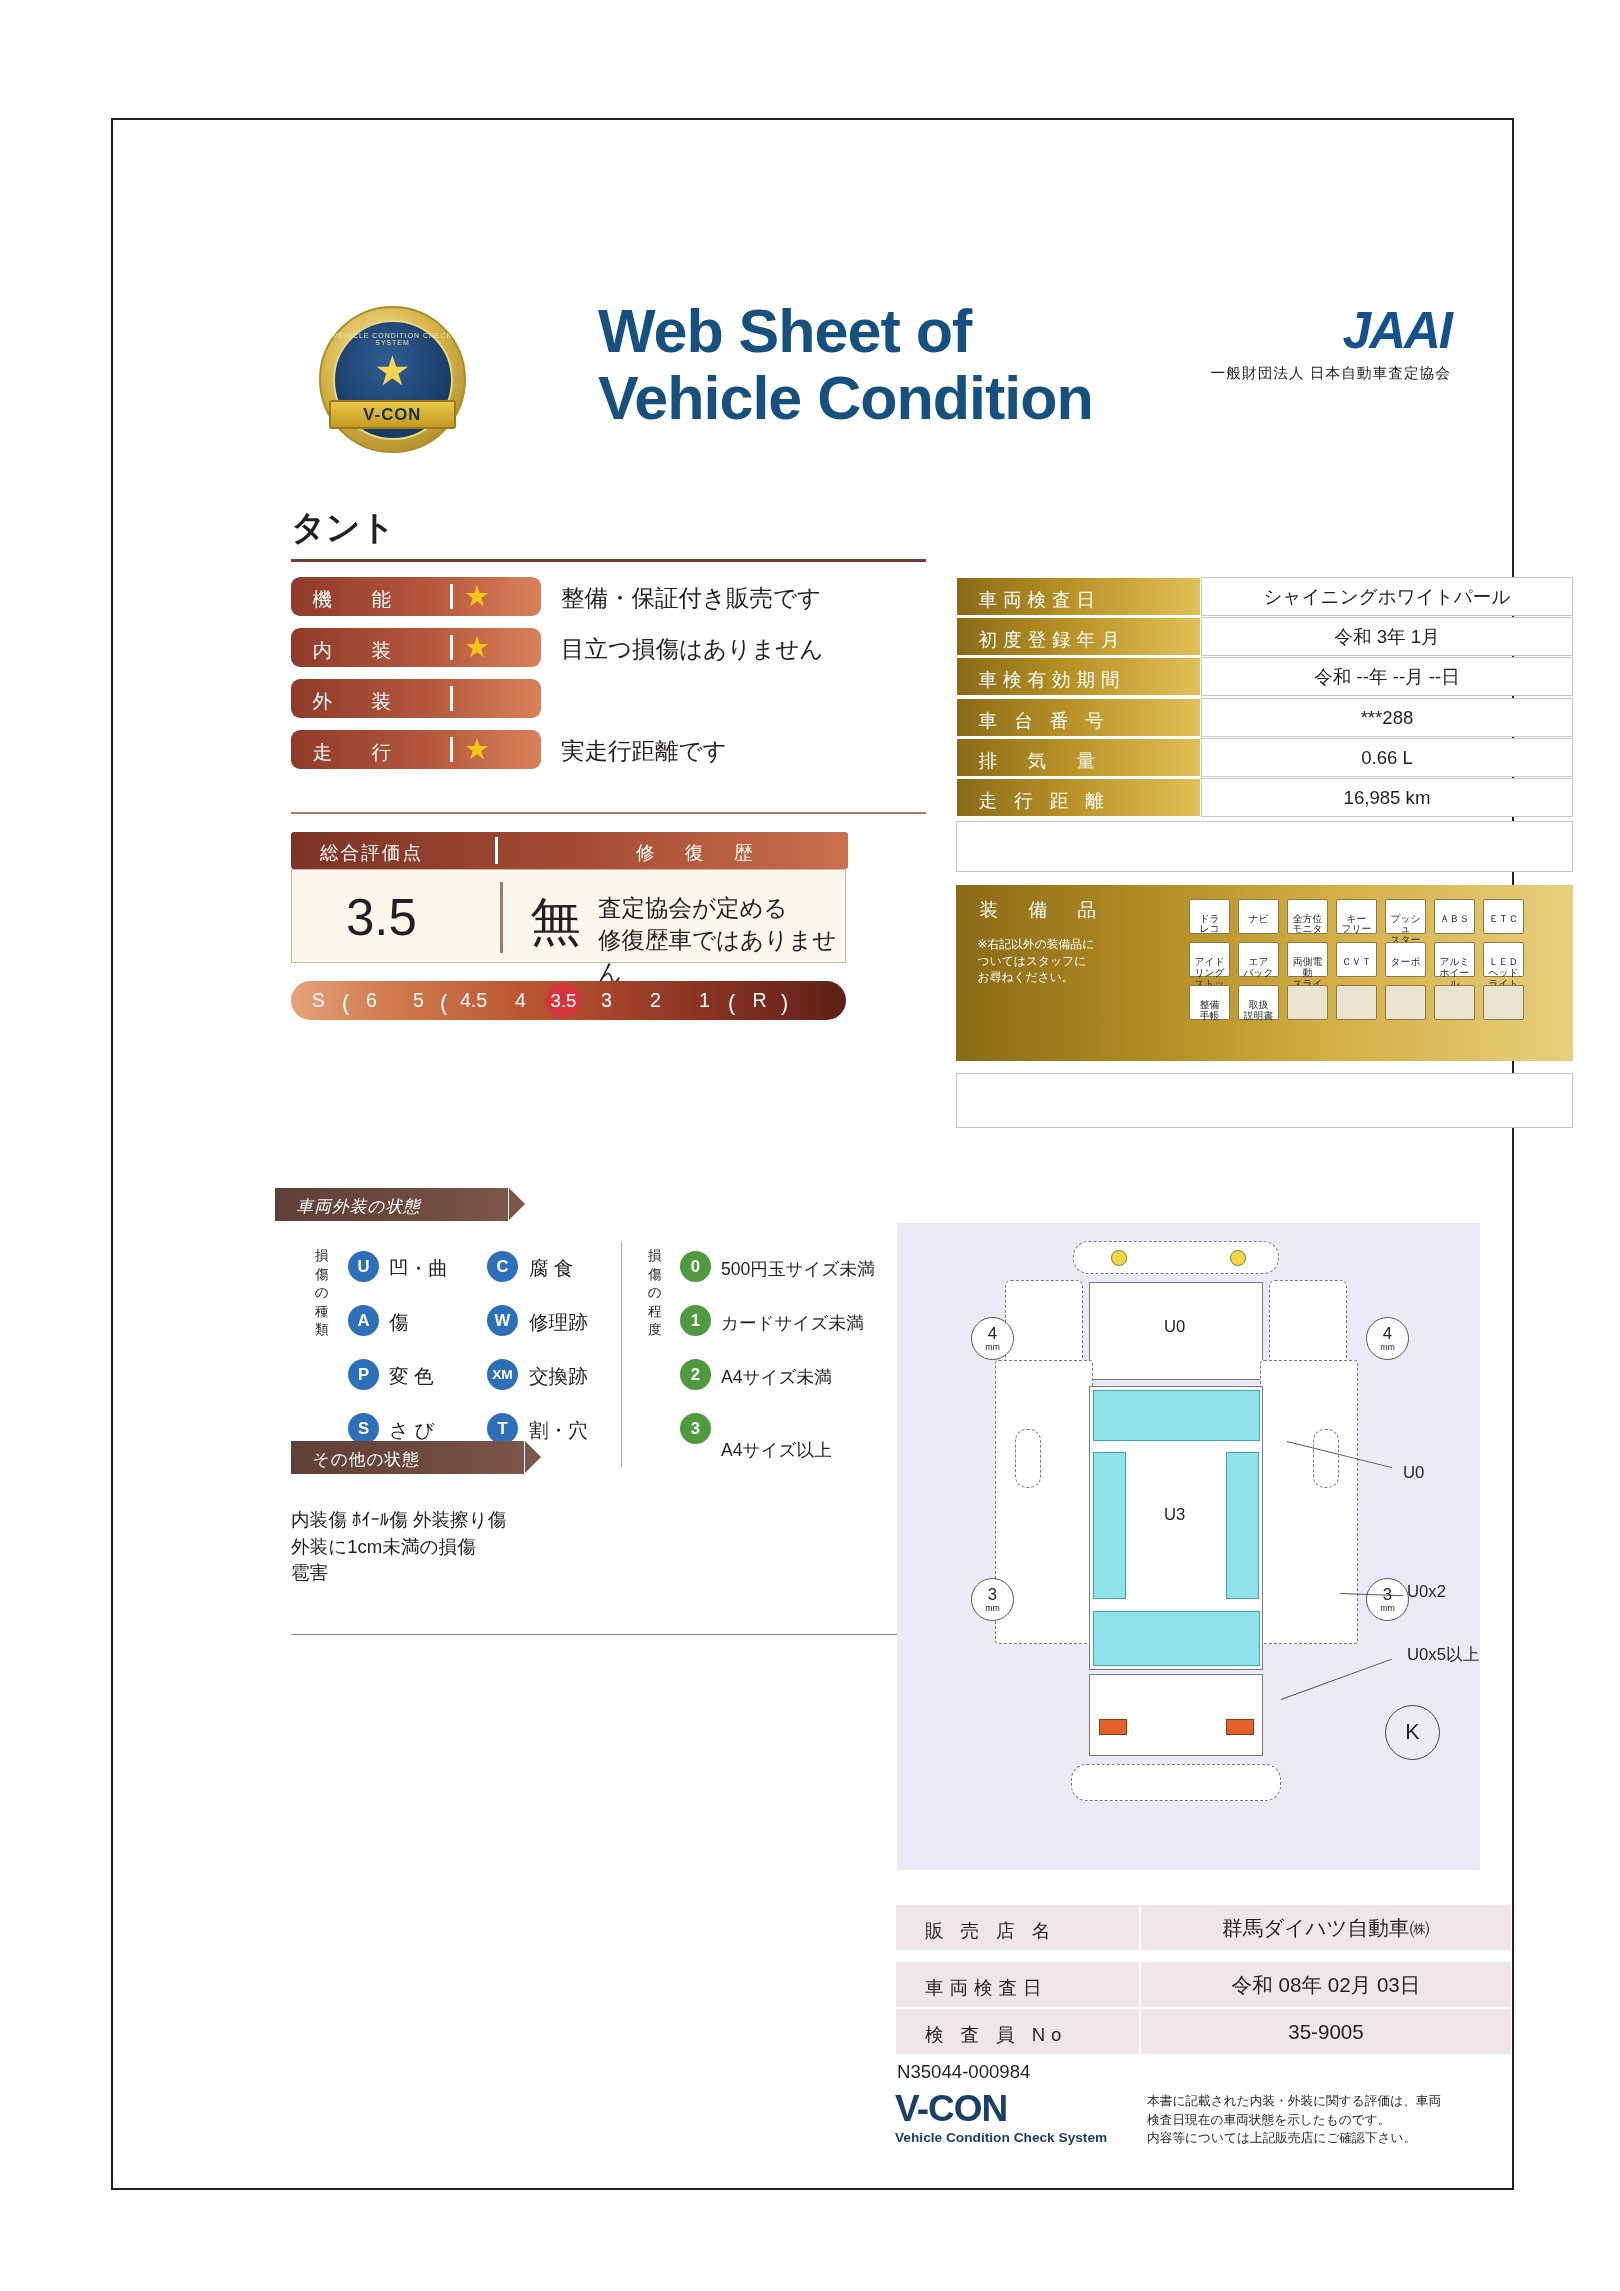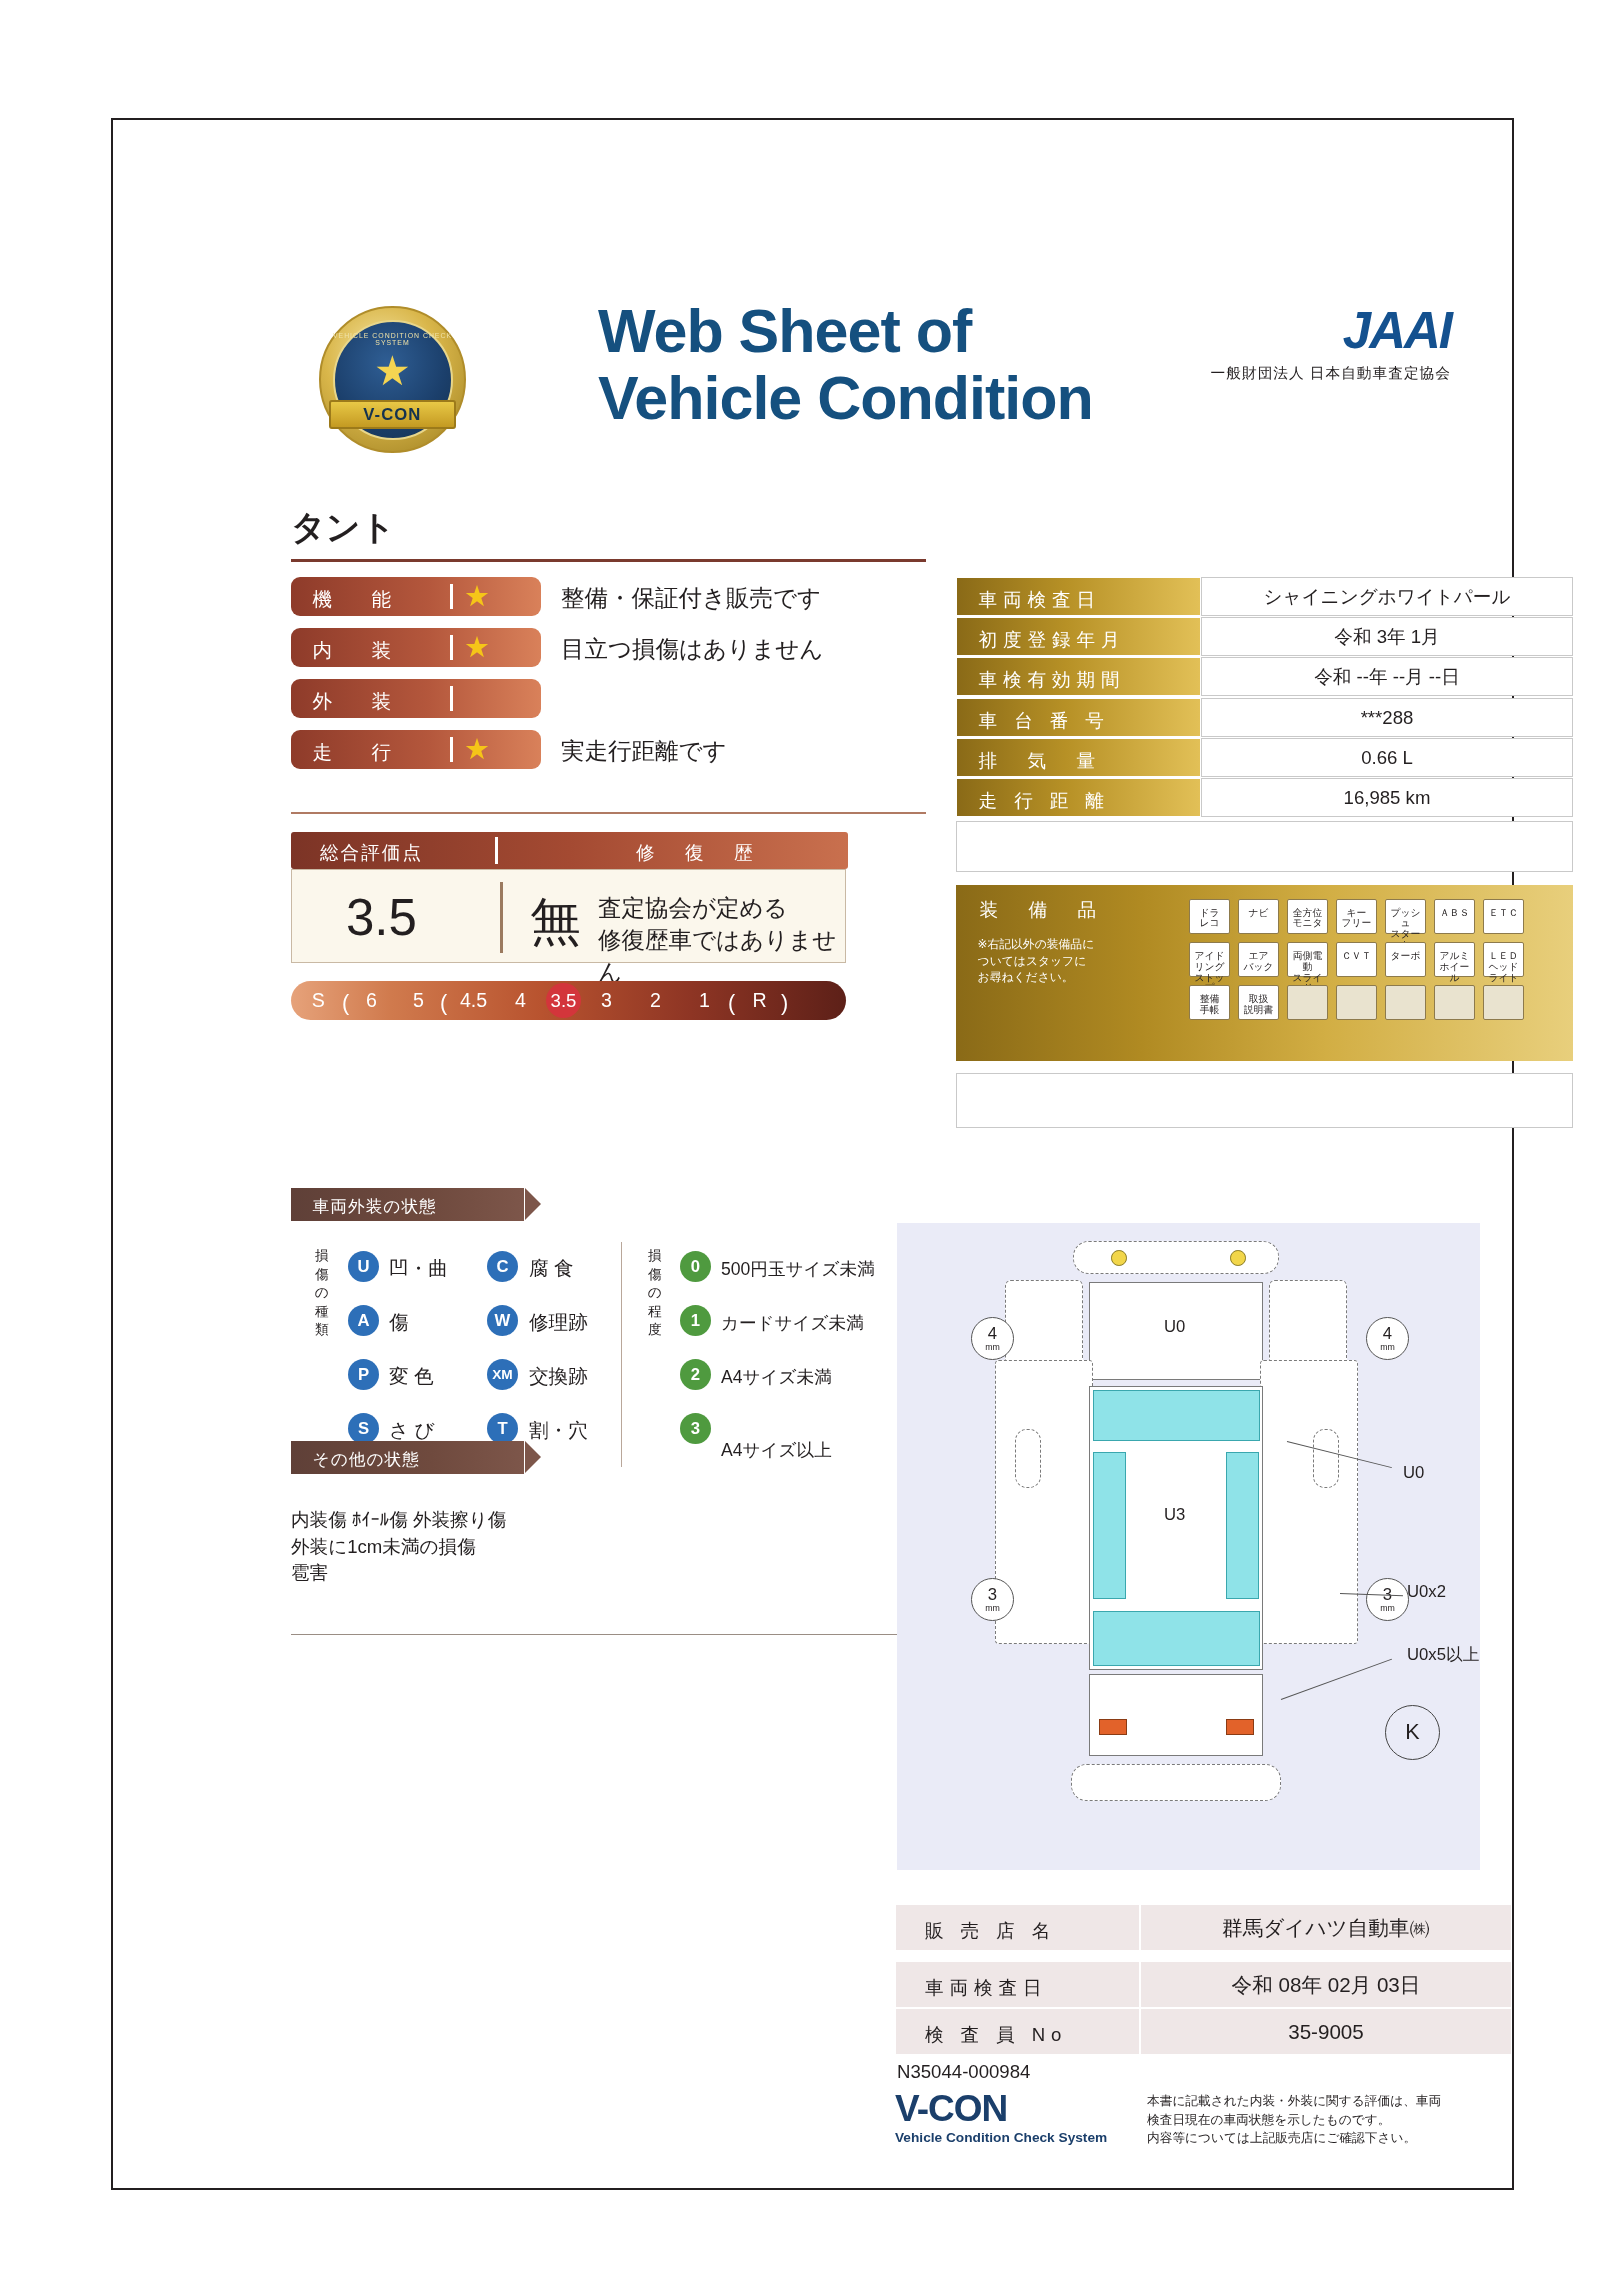--- a/index.html
+++ b/index.html
@@ -69,21 +69,21 @@
   .spec-val{position:absolute;left:245px;top:0;width:372px;height:39px;border:1px solid #c9c9c9;box-sizing:border-box;background:#fff;
       text-align:center;font-size:18.6px;line-height:37px;color:#231f20;}
 
   .notebox{position:absolute;width:617px;border:1px solid #c9c9c9;box-sizing:border-box;background:#fff;}
 
   .equip{position:absolute;left:0;top:0;width:617px;height:176px;
       background:linear-gradient(90deg,#8a6a17 0%,#b08a22 30%,#d2ae44 60%,#e8cf7c 100%);}
   .equip-title{position:absolute;left:23.5px;top:11.8px;font-size:18.6px;color:#fff;letter-spacing:5.9px;}
   .equip-note{position:absolute;left:21.6px;top:51px;font-size:11.8px;color:#fff;line-height:16.7px;}
   .chip{position:absolute;width:41px;height:35px;border:1px solid #8d7a4c;background:#fff;box-sizing:border-box;
-      font-size:9.8px;color:#231f20;text-align:center;line-height:10.8px;padding-top:8px;border-radius:2px;}
+      font-size:9.8px;color:#231f20;text-align:center;line-height:10.8px;padding-top:14px;border-radius:2px;}
   .chip.empty{background:#e9e3cf;}
 
   
   .sec-tab{position:absolute;height:33px;background:linear-gradient(90deg,#5f4038 0%,#6f4a3e 60%,#7d564a 100%);}
   .sec-tab span{position:absolute;left:21.6px;top:6.9px;font-size:16.7px;color:#fff;letter-spacing:1px;}
   .sec-tab:after{content:"";position:absolute;right:-16.7px;top:0;border-top:16.7px solid transparent;
       border-bottom:16.7px solid transparent;border-left:16.7px solid #7d564a;}
 
   .vlabel{position:absolute;font-size:13.7px;color:#231f20;line-height:18.6px;text-align:center;width:21.6px;}
   .dmg-badge{position:absolute;width:31px;height:31px;border-radius:50%;background:#2d6fb8;color:#fff;
@@ -289,21 +289,21 @@
       <div class="chip empty" style="left:331px;top:100px;"></div>
       <div class="chip empty" style="left:380px;top:100px;"></div>
       <div class="chip empty" style="left:429px;top:100px;"></div>
       <div class="chip empty" style="left:478px;top:100px;"></div>
       <div class="chip empty" style="left:527px;top:100px;"></div>
     </div>
   </div>
 
   <div class="notebox" style="left:843px;top:953px;height:55px;"></div>
 
-  <div class="sec-tab" style="left:178px;top:1068px;width:233px;">
+  <div class="sec-tab" style="left:162px;top:1068px;width:233px;font-style:italic;">
     <span>車両外装の状態</span>
   </div>
 
   <div class="vlabel" style="left:198px;top:1127px;">損<br>傷<br>の<br>種<br>類</div>
 
   <div class="dmg-badge" style="left:235px;top:1131px;">U</div>
   <div class="dmg-txt" style="left:276px;top:1135px;">凹・曲</div>
   <div class="dmg-badge" style="left:374px;top:1131px;">C</div>
   <div class="dmg-txt" style="left:416px;top:1135px;">腐 食</div>
 

